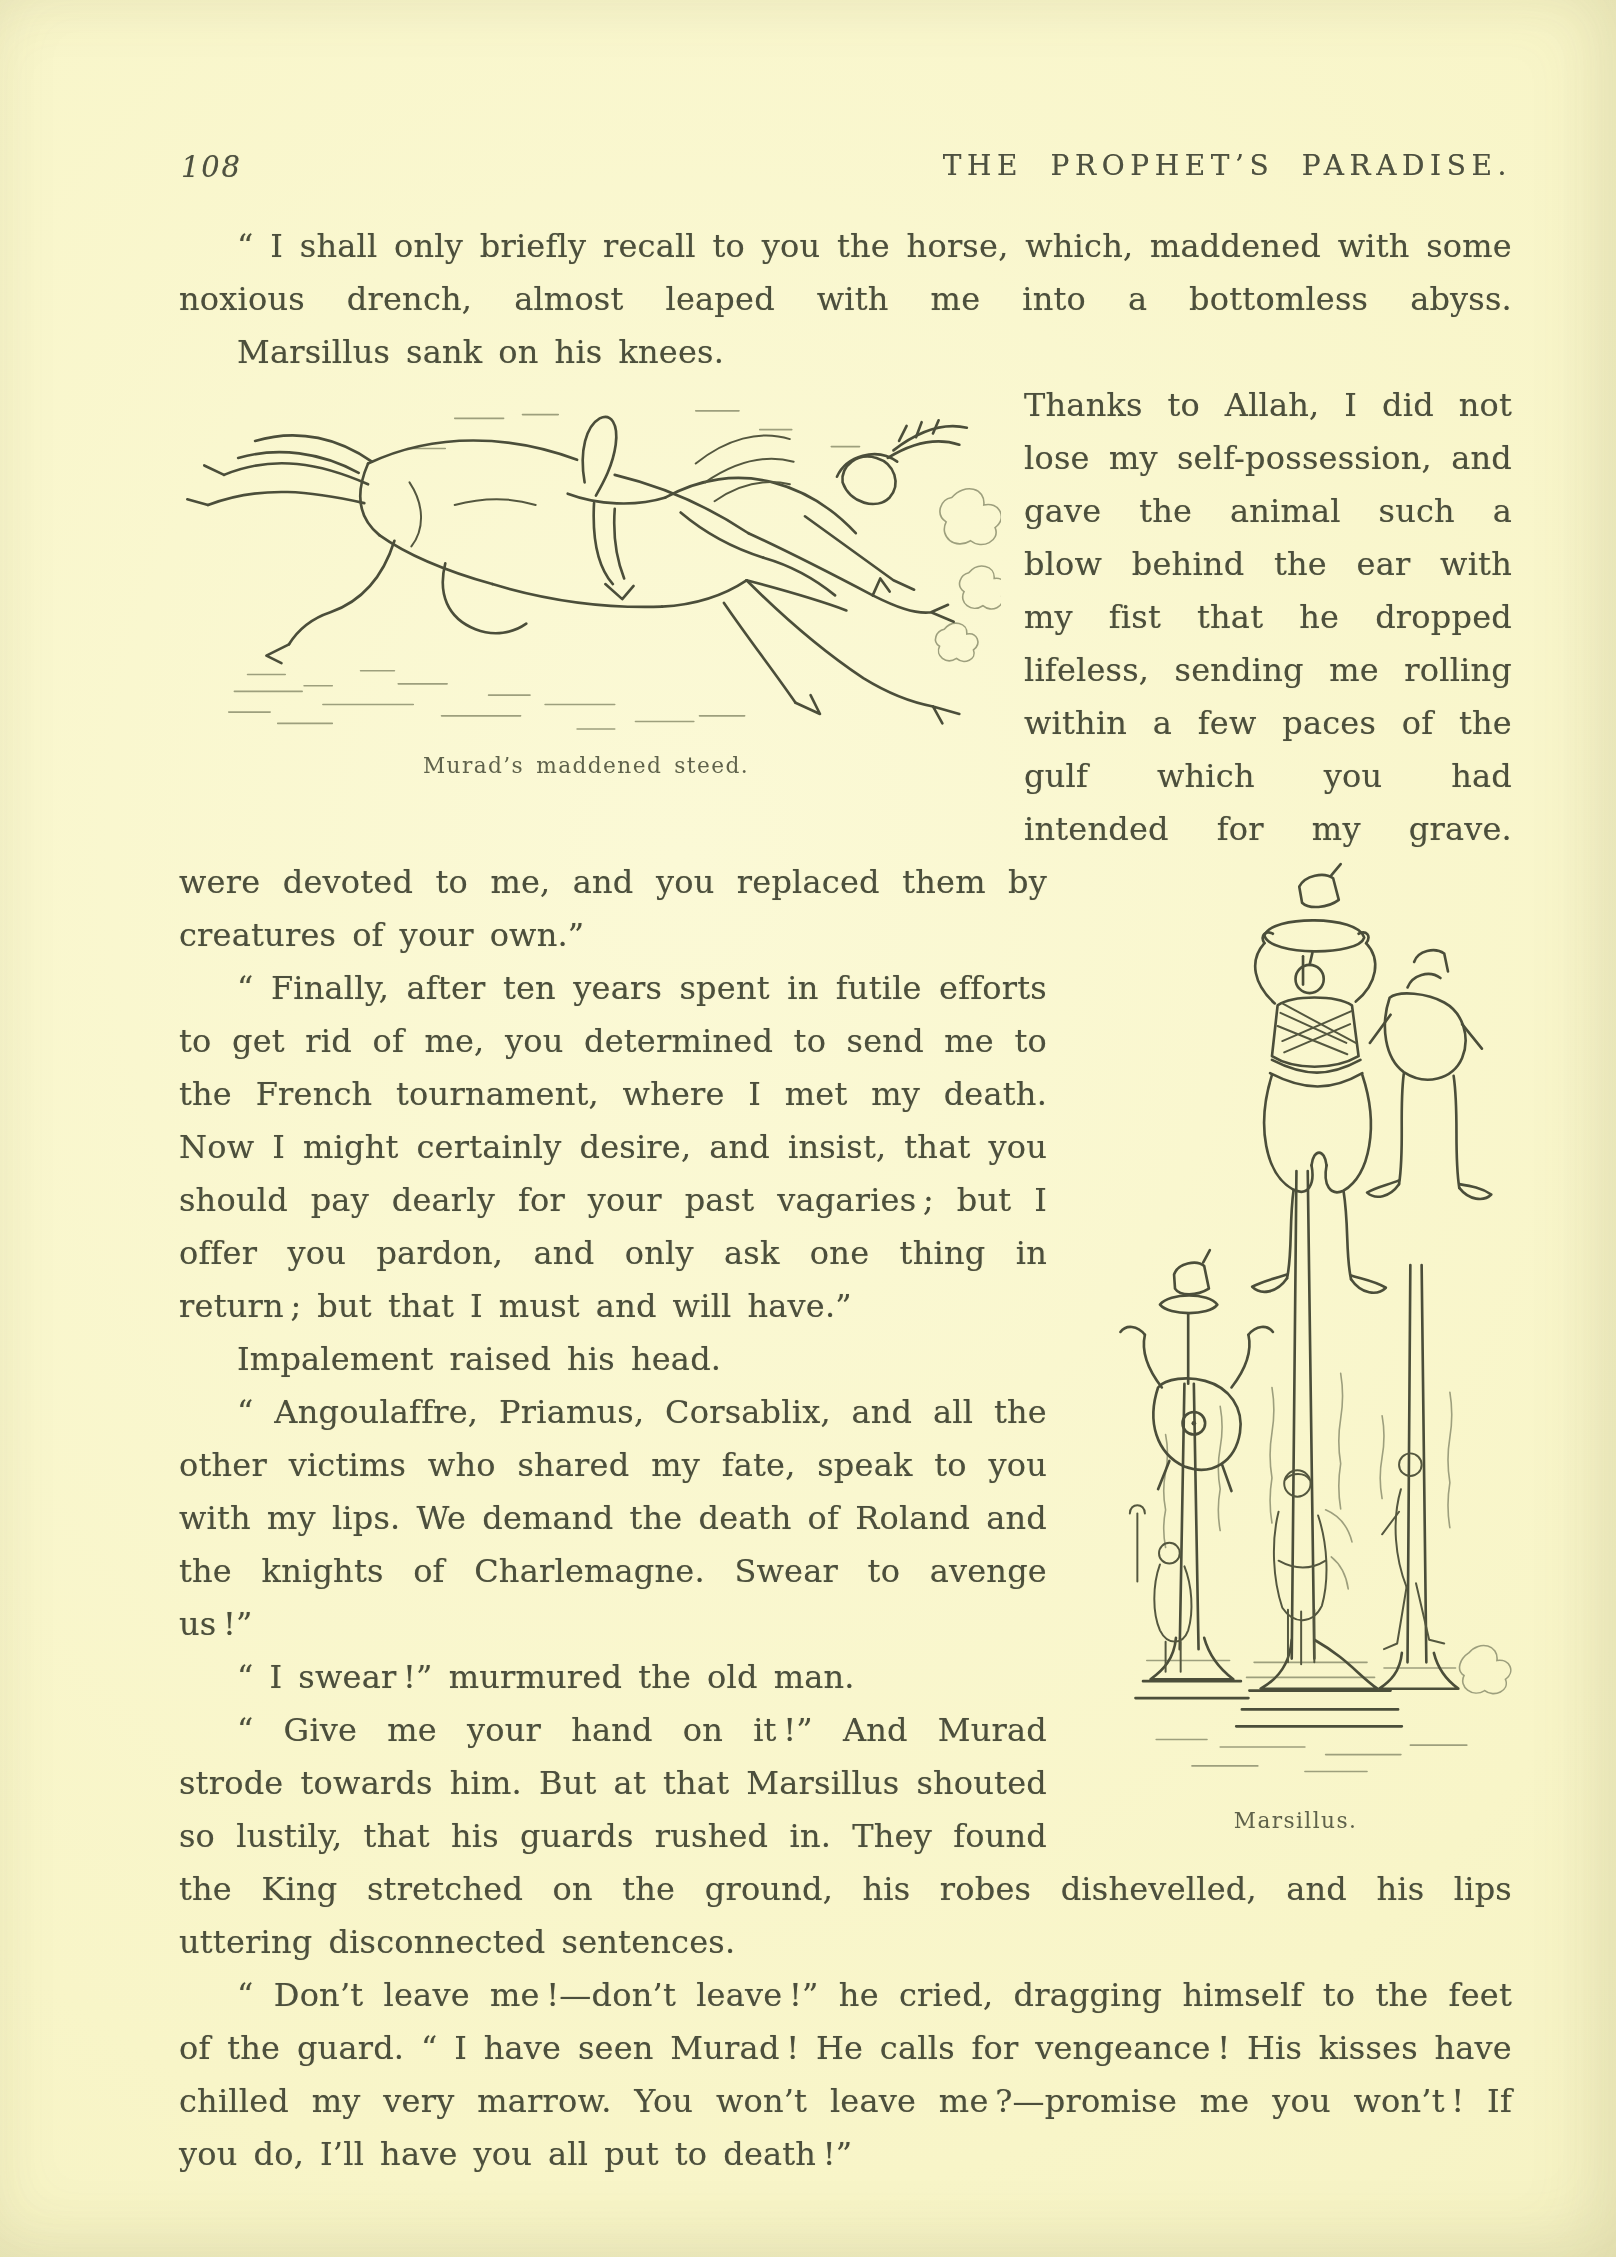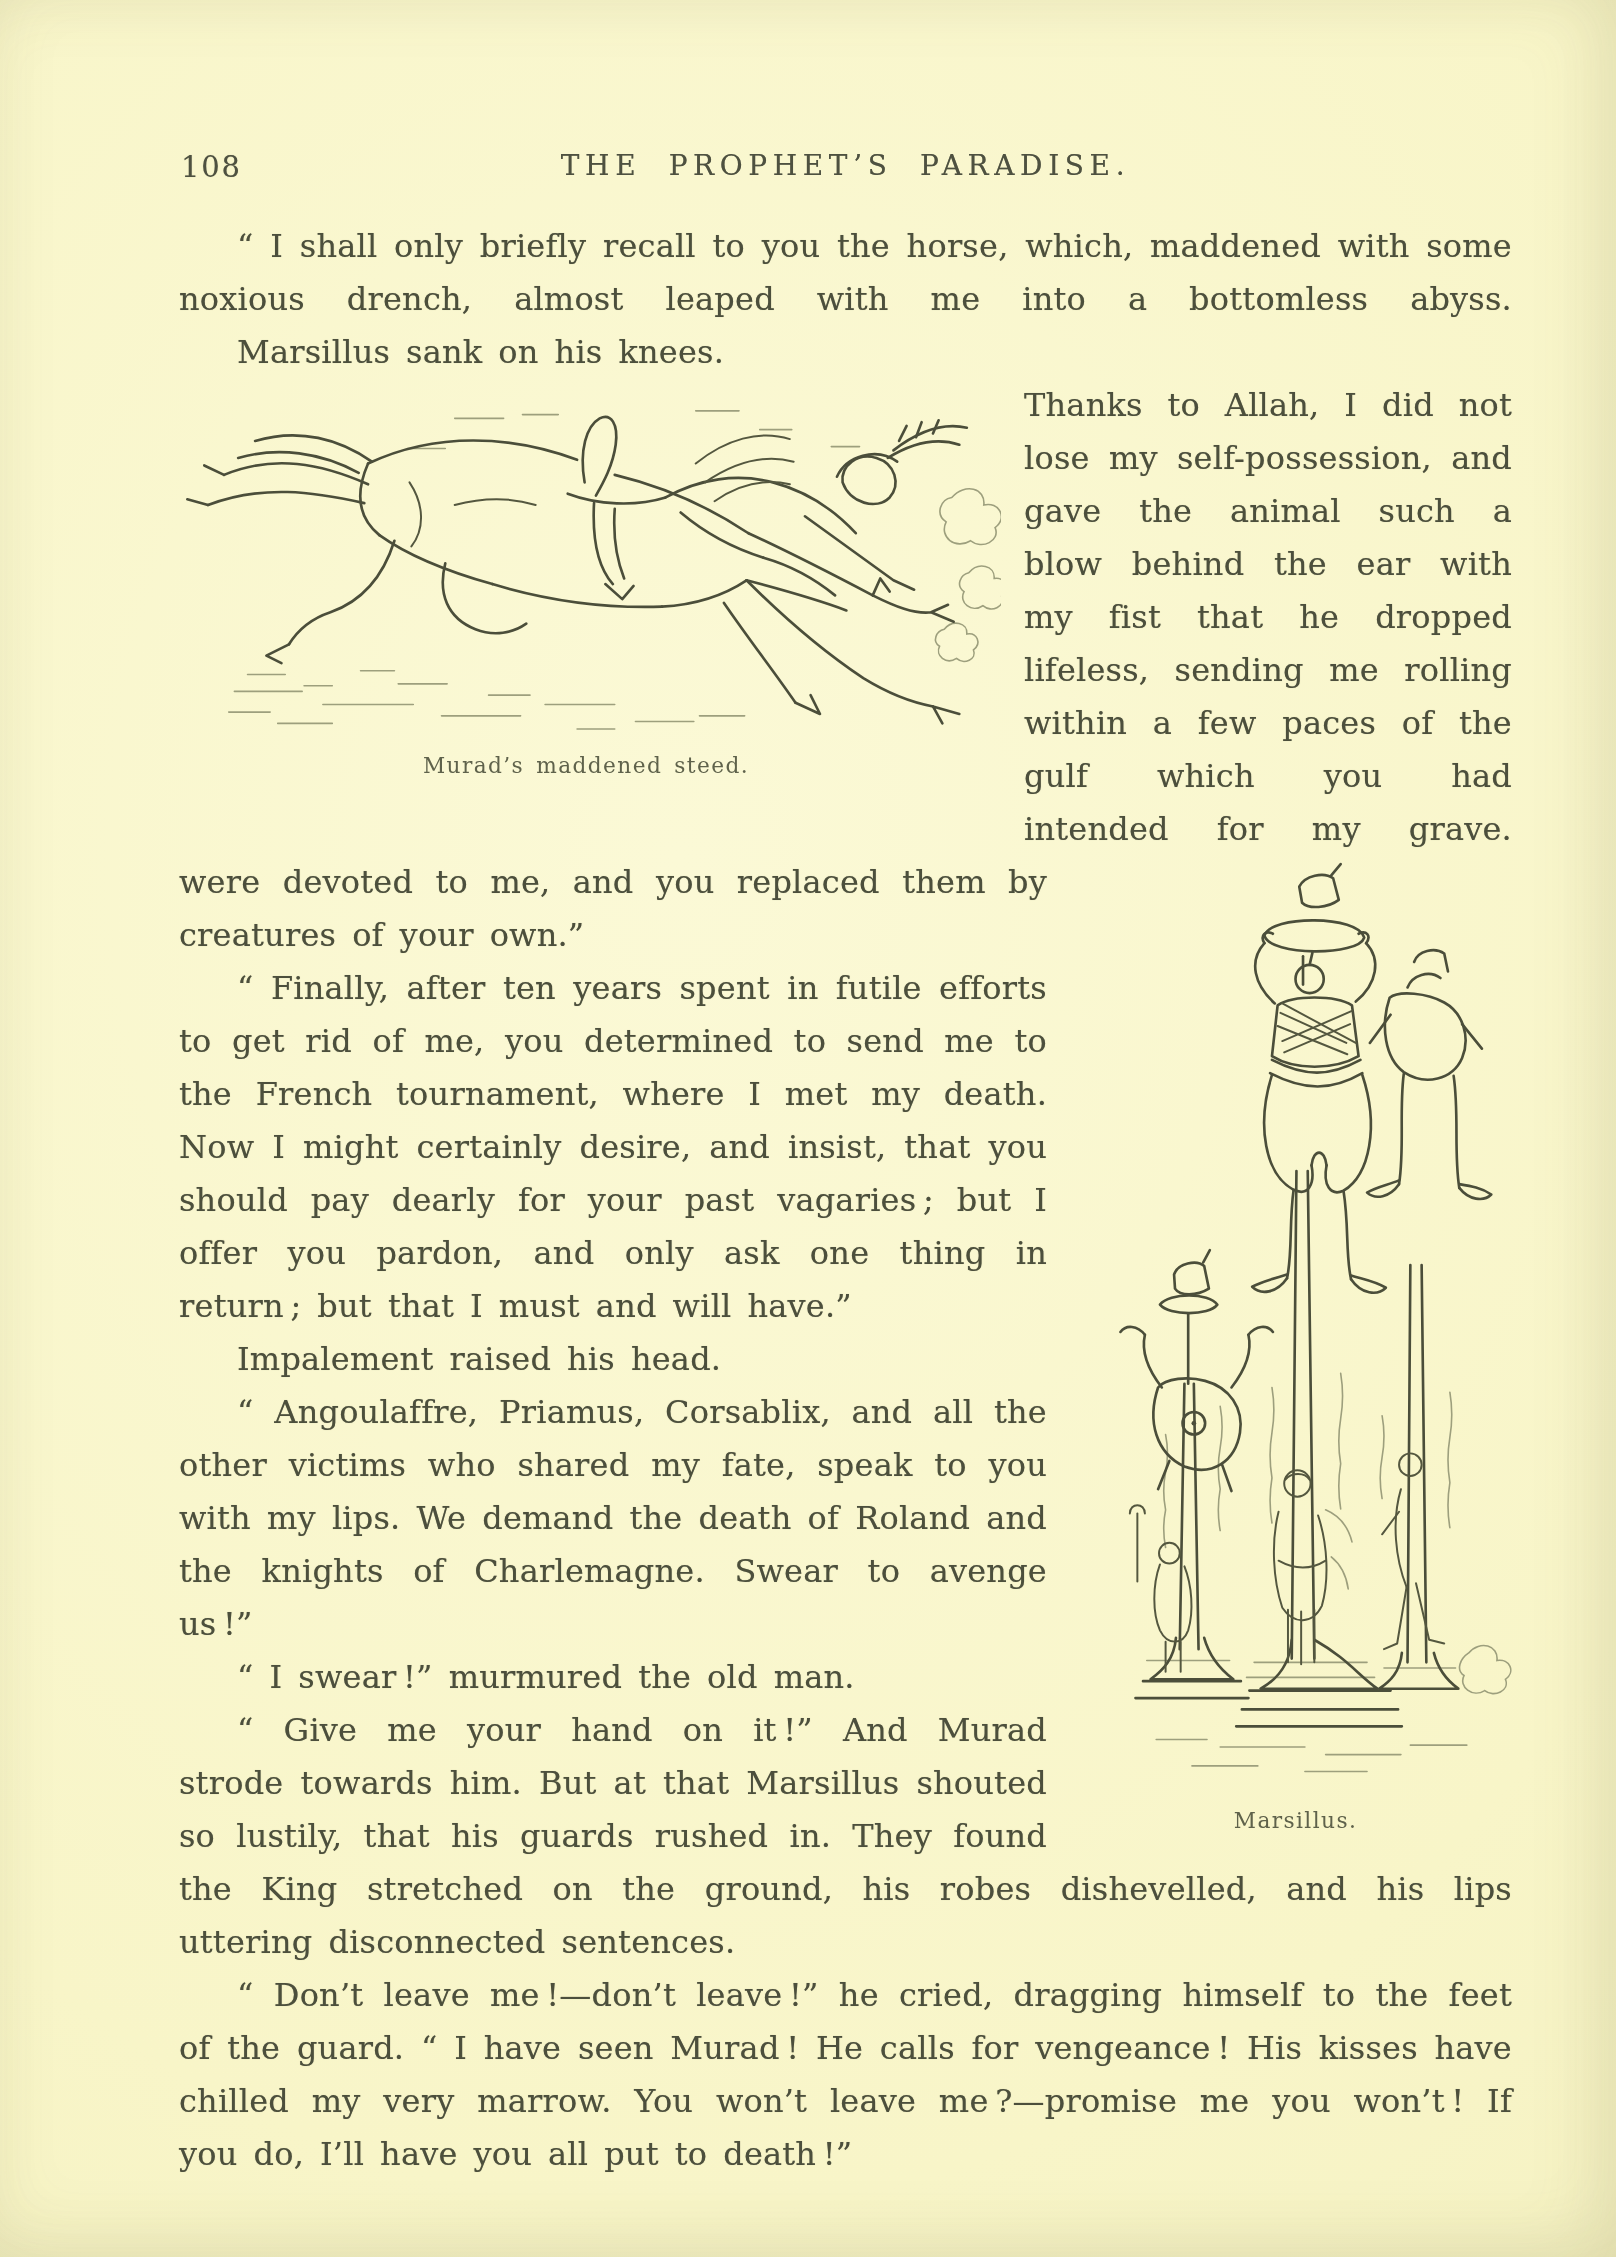--- a/index.html
+++ b/index.html
@@ -10,24 +10,24 @@
     padding:139px 105px 0 179px;
     background:radial-gradient(135% 115% at 42% 38%, #fbf9d6 0%, #f8f5c8 52%, #f2eebc 100%);
     box-shadow:inset -26px 0 66px rgba(120,110,60,.10), inset 0 -22.6px 66px rgba(120,110,60,.08);
     overflow:hidden;
     font-family:"DejaVu Serif","Liberation Serif",serif;
     color:#4c4f3c;
   }
   .head-row{position:relative;height:43px;margin-bottom:38px;}
   .pagenum{
     position:absolute;left:1.9px;top:1.9px;
-    font-size:29px;letter-spacing:1.9px;color:#4e5140;
+    font-size:29px;letter-spacing:1.9px;color:#4e5140;font-style:italic;
   }
   .running-title{
-    text-align:center;
+    text-align:right;
     font-size:28px;letter-spacing:5.6px;word-spacing:13px;
     color:#4e5140;
     text-shadow:0 0 0.6px rgba(78,81,64,.55);
   }
   .text-block{
     font-size:32px;line-height:53px;
     text-align:justify;
     word-spacing:5.6px;letter-spacing:0.2px;
     text-shadow:0 0 0.7px rgba(76,79,60,.45);
   }

